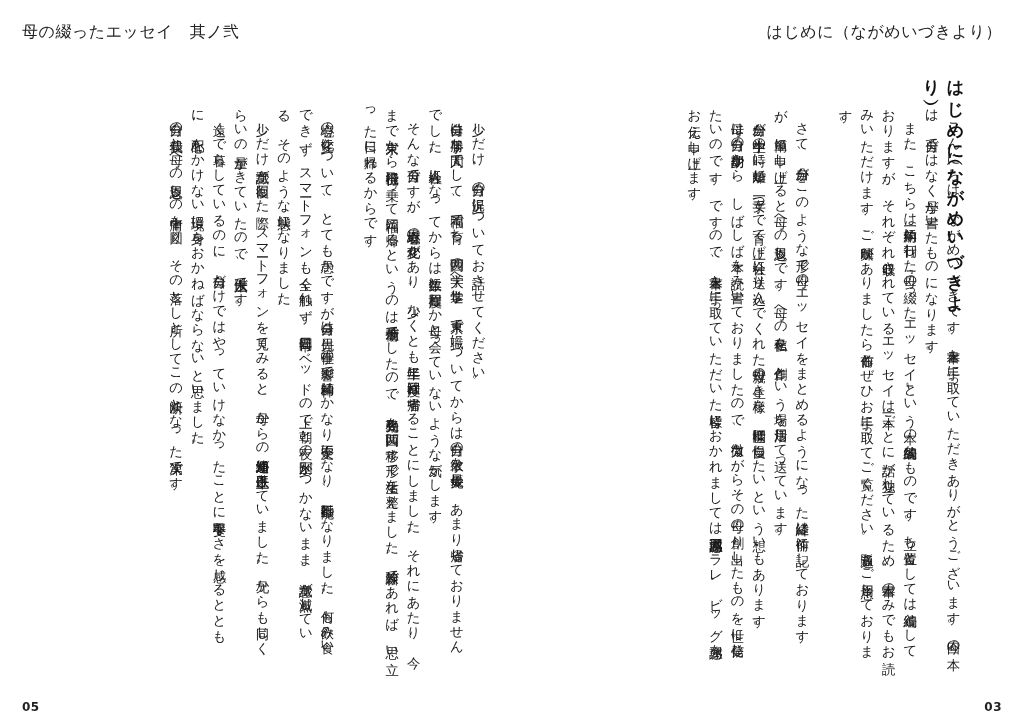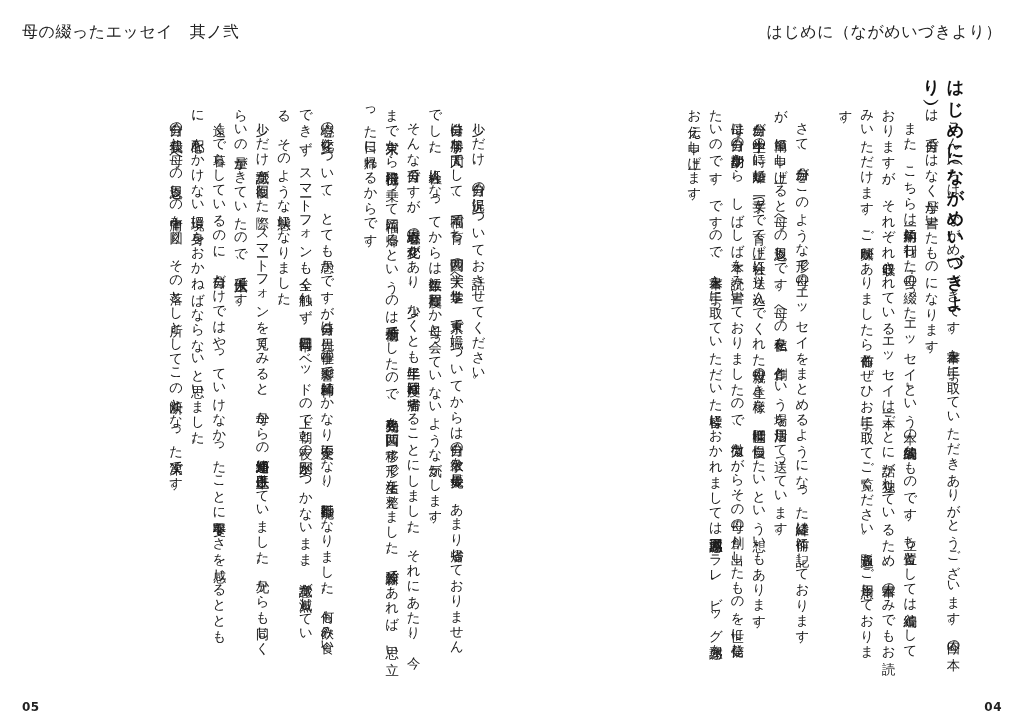--- a/index.html
+++ b/index.html
@@ -47,13 +47,13 @@
   <p>自分は勝手な人間でして、福岡で育ち、関西の大学へ進学し、東京で職についてからは自分の欲求を最優先し、あまり帰省しておりませんでした。社会人になってからは数年に一回程度しか母と会っていないような気がします。</p>
   <p>そんな自分ですが、最近心境の変化があり、少なくとも半年に一回程度は帰省することにしました。それにあたり、今まで東京から飛行機に乗って福岡に帰るというのは若干億劫でしたので、勤務先を関西に移す形で生活を整えました。新幹線であれば、思い立った日に帰れるからです。</p>
   <p class="spacer">​</p>
   <p>心境の変化について、とても愚かですが自分は先日、仕事の影響で精神的にかなり不安定になり、行動不能になりました。何も飲み食いできず、スマートフォンも全く触れず、二日間常にベッドの上で朝と夜の区別がつかないまま、意識が点滅している、そのような状態になりました。</p>
   <p>少しだけ意識が回復した際、スマートフォンを見てみると、母からの連絡通知が三十件以上きていました。兄からも同じくらいの量がきていたので、六十件以上です。</p>
   <p>遠くで暮らしているのに、自分だけではやっていけなかったことに不甲斐なさを感じるとともに、心配をかけない環境に身をおかねばならないと思いました。</p>
   <p>自分の我儘と母への恩返しの中庸を図り、その落とし所としてこの決断となった次第です。</p>
 </div>
 
 <div class="folio left">05</div>
-<div class="folio right">04</div>
+<div class="folio right">03</div>
 
 </body></html>

